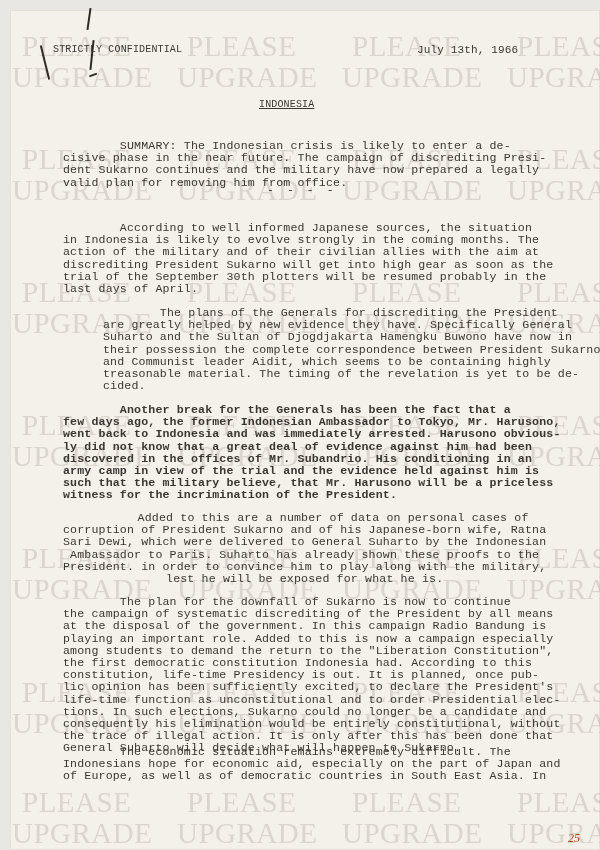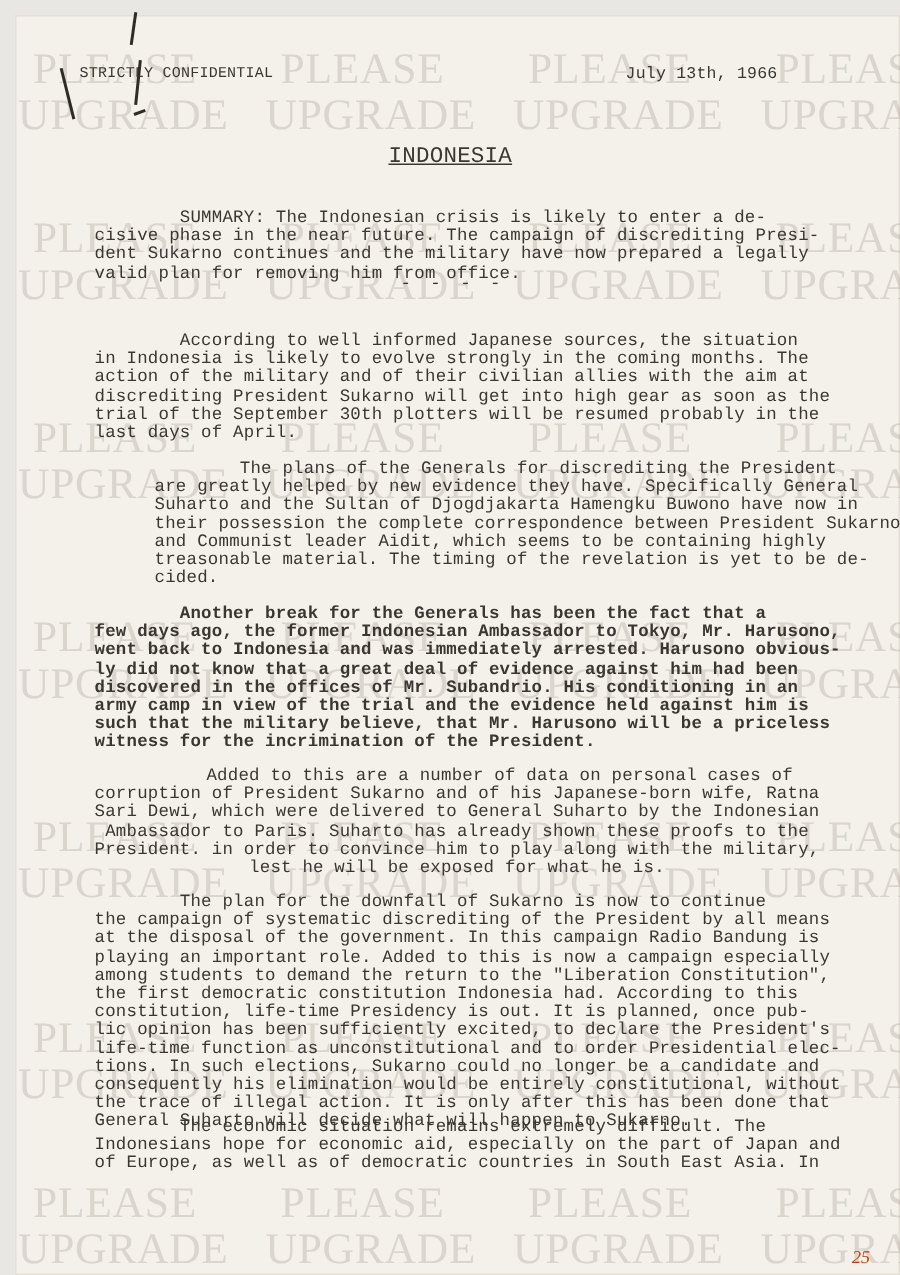--- a/index.html
+++ b/index.html
@@ -29,21 +29,21 @@
   .text {
     position: absolute;
     font-size: 11.6px;
     line-height: 12.2px;
     color: #3a3733;
     white-space: pre;
     letter-spacing: 0.15px;
   }
   .header-left { left: 53px; top: 44px; font-size: 10px; }
   .header-right { left: 417px; top: 44px; font-size: 11px; }
-  .title { left: 259px; top: 99px; font-size: 15px; text-decoration: underline; }
+  .title { left: 259px; top: 99px; font-size: 10px; text-decoration: underline; }
   .sep { left: 267px; top: 184px; letter-spacing: 3px; }
   .para { left: 63px; }
   .pagenum {
     position:absolute; left: 568px; top: 831px;
     font-family: "Liberation Serif", serif; font-style: italic;
     font-size: 12px; color:#c2410c;
   }
   .mark { position:absolute; background:#2f2b27; }
 </style>
 </head>

